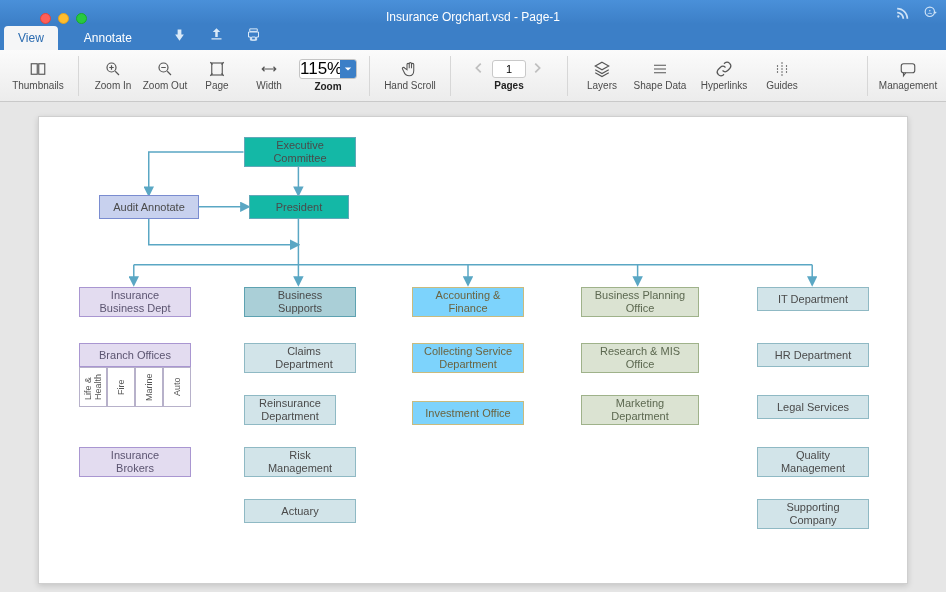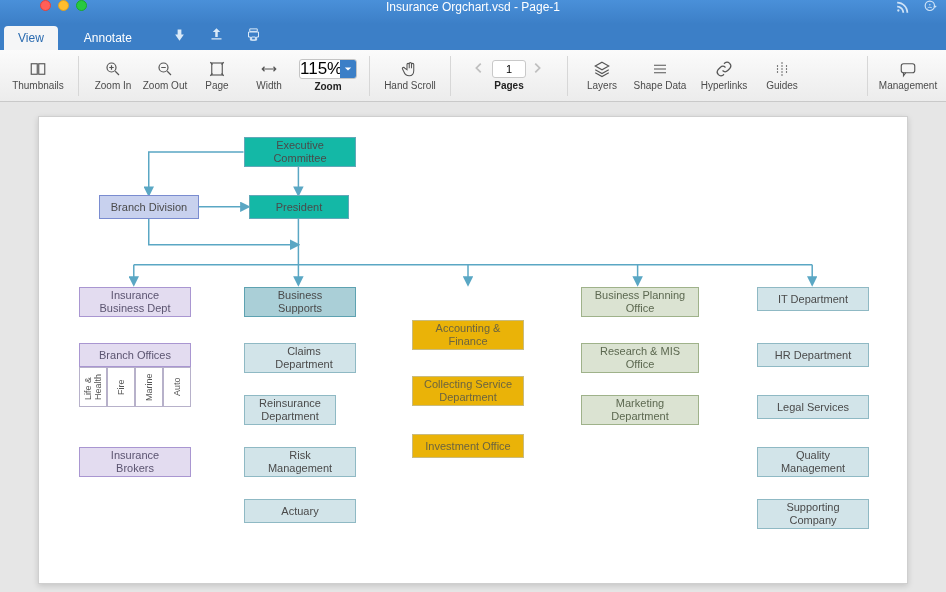--- a/index.html
+++ b/index.html
@@ -1,18 +1,18 @@
 <!DOCTYPE html>
 <html><head>
 <meta charset="utf-8">
 <style>
   * { box-sizing: border-box; margin: 0; padding: 0; }
   html, body { width: 946px; height: 592px; font-family: -apple-system, "Helvetica Neue", Arial, sans-serif; background:#e6e6e6; }
   
-  .titlebar { height: 24px; background: linear-gradient(#4a90d9,#3c7fc7); display:flex; align-items:flex-start; position:relative;padding-left:32px; }
+  .titlebar { height: 24px; background: linear-gradient(#4a90d9,#3c7fc7); display:flex; align-items:flex-end; position:relative;padding-left:32px; }
   .traffic { display:flex; gap:7px; margin-left:8px; }
   .tl { width:11px; height:11px; border-radius:50%; }
   .tl.red{background:#ff5f57;border:1px solid #e0443e;}
   .tl.yellow{background:#ffbd2e;border:1px solid #dea123;}
   .tl.green{background:#28c940;border:1px solid #1aab29;}
   .titlebar-title { position:absolute; left:0; right:0; text-align:center; color:#fff; font-size:12px; font-weight:400;}
   .titlebar-right { position:absolute; right:8px; display:flex; gap:14px; color:#fff; }
   .titlebar-right svg { width:14px; height:14px; fill:#cfe3f7; }
   
   .tabbar { height:26px; background:#3c7fc7; display:flex; align-items:flex-end; padding-left:4px; gap:12px; }
@@ -38,21 +38,21 @@
   .flexspacer{flex:1;}
   
   .workspace { height:490px; background:#e6e6e6; display:flex; justify-content:center; padding:14px 0; overflow:hidden;}
   .page { width:870px; height:468px; background:#fff; border:1px solid #cfcfcf; box-shadow:0 2px 6px rgba(0,0,0,.15); position:relative; }
   
   .box { position:absolute; border:1px solid #8aa; display:flex; align-items:center; justify-content:center; text-align:center; font-size:11px; color:#4a4a4a; padding:2px 4px; line-height:1.15;}
   .c-teal   { background:#14b8a6; border-color:#62a8b8; }
   .c-blue   { background:#c8d1ee; border-color:#7a8cd0; }
   .c-purple { background:#e3dcf0; border-color:#a996d1; color:#5b5470;}
   .c-dkteal { background:#aacfd7; border-color:#5ea2b1; }
-  .c-tan    { background:#eab308; border-color:#c9bb7e; color:#6b6440;margin-top:33px;}
+  .c-tan    { background:#7dd3fc; border-color:#c9bb7e; color:#6b6440;}
   .c-sage   { background:#dbe3d2; border-color:#9fb28a; color:#5c6850;}
   .c-ltteal { background:#d2e4e9; border-color:#8fb9c4; }
   .vtext { writing-mode: vertical-rl; transform: rotate(180deg); font-size:9px; color:#555; display:flex; align-items:center; justify-content:center;}
   .subbox { position:absolute; border:1px solid #b7b1ca; background:#fff; }
   
   .connectors { position:absolute; inset:0; pointer-events:none; }
 </style>
 </head>
 <body>
 
@@ -224,21 +224,21 @@
         <path d="M95 148 V168" marker-end="url(#arr)"></path>
         <path d="M260 148 V168" marker-end="url(#arr)"></path>
         <path d="M430 148 V168" marker-end="url(#arr)"></path>
         <path d="M600 148 V168" marker-end="url(#arr)"></path>
         <path d="M775 148 V168" marker-end="url(#arr)"></path>
       </g>
     </svg>
 
     <div class="box c-teal" style="left:205px; top:20px; width:112px; height:30px;">Executive<br>Committee</div>
 
-    <div class="box c-blue" style="left:60px; top:78px; width:100px; height:24px;">Branch Division</div>
+    <div class="box c-blue" style="left:60px; top:78px; width:100px; height:24px;">Audit Annotate</div>
 
     <div class="box c-teal" style="left:210px; top:78px; width:100px; height:24px;">President</div>
 
     <div class="box c-purple" style="left:40px; top:170px; width:112px; height:30px;">Insurance<br>Business Dept</div>
     <div class="box c-dkteal" style="left:205px; top:170px; width:112px; height:30px;">Business<br>Supports</div>
     <div class="box c-tan" style="left:373px; top:170px; width:112px; height:30px;">Accounting &amp;<br>Finance</div>
     <div class="box c-sage" style="left:542px; top:170px; width:118px; height:30px;">Business Planning<br>Office</div>
     <div class="box c-ltteal" style="left:718px; top:170px; width:112px; height:24px;">IT Department</div>
 
     <div class="box c-purple" style="left:40px; top:226px; width:112px; height:24px;">Branch Offices</div>

